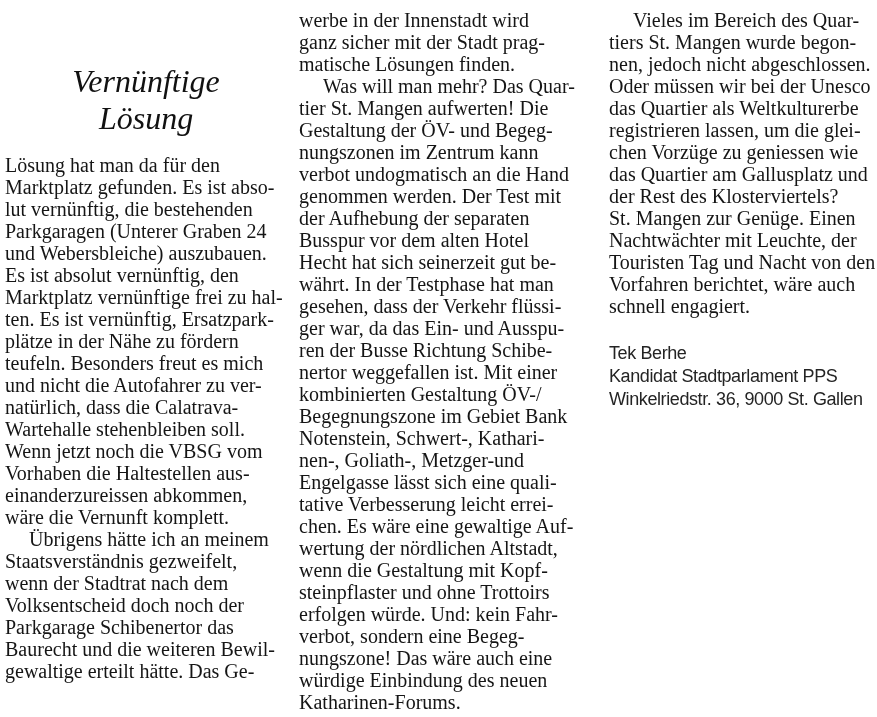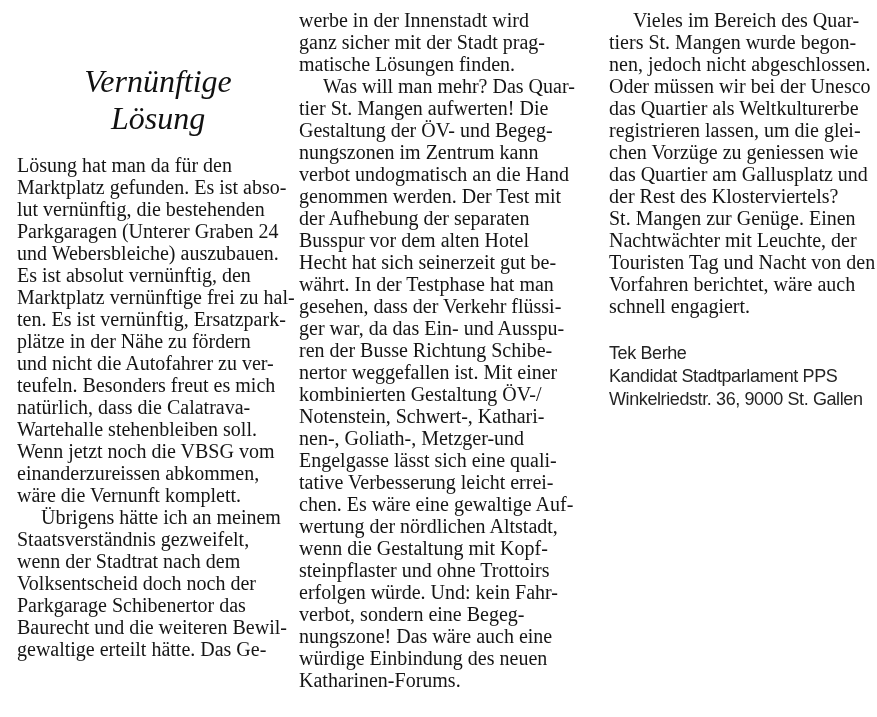--- a/index.html
+++ b/index.html
@@ -6,21 +6,21 @@
   .page {
     position: relative;
     width: 877px;
     height: 717px;
     background: #ffffff;
     overflow: hidden;
     font-family: "Liberation Serif", serif;
     color: #151515;
   }
   .col { position: absolute; top: 0; }
-  .col-1 { left: 17px;   width: 282px; }
+  .col-1 { left: 5px;   width: 282px; }
   .col-2 { left: 299px; width: 282px; }
   .col-3 { left: 609px; width: 284px; }
 
   .article-title {
     margin-top: 63px;
     margin-bottom: 17px;
     text-align: center;
     font-style: italic;
     font-size: 32px;
     line-height: 37px;
@@ -62,25 +62,26 @@
     <div class="col-body">
         <div class="line">Lösung hat man da für den</div>
         <div class="line">Marktplatz gefunden. Es ist abso-</div>
         <div class="line">lut vernünftig, die bestehenden</div>
         <div class="line">Parkgaragen (Unterer Graben 24</div>
         <div class="line">und Webersbleiche) auszubauen.</div>
         <div class="line">Es ist absolut vernünftig, den</div>
         <div class="line">Marktplatz vernünftige frei zu hal-</div>
         <div class="line">ten. Es ist vernünftig, Ersatzpark-</div>
         <div class="line">plätze in der Nähe zu fördern</div>
+        <div class="line">teufeln. Besonders freut es mich</div>
         <div class="line">und nicht die Autofahrer zu ver-</div>
-        <div class="line">teufeln. Besonders freut es mich</div>
         <div class="line">natürlich, dass die Calatrava-</div>
         <div class="line">Wartehalle stehenbleiben soll.</div>
         <div class="line">Wenn jetzt noch die VBSG vom</div>
+        <div class="line">Vorhaben die Haltestellen aus-</div>
         <div class="line">einanderzureissen abkommen,</div>
         <div class="line">wäre die Vernunft komplett.</div>
         <div class="line indent">Übrigens hätte ich an meinem</div>
         <div class="line">Staatsverständnis gezweifelt,</div>
         <div class="line">wenn der Stadtrat nach dem</div>
         <div class="line">Volksentscheid doch noch der</div>
         <div class="line">Parkgarage Schibenertor das</div>
         <div class="line">Baurecht und die weiteren Bewil-</div>
         <div class="line">gewaltige erteilt hätte. Das Ge-</div>
       </div>
@@ -99,20 +100,21 @@
         <div class="line">genommen werden. Der Test mit</div>
         <div class="line">der Aufhebung der separaten</div>
         <div class="line">Busspur vor dem alten Hotel</div>
         <div class="line">Hecht hat sich seinerzeit gut be-</div>
         <div class="line">währt. In der Testphase hat man</div>
         <div class="line">gesehen, dass der Verkehr flüssi-</div>
         <div class="line">ger war, da das Ein- und Ausspu-</div>
         <div class="line">ren der Busse Richtung Schibe-</div>
         <div class="line">nertor weggefallen ist. Mit einer</div>
         <div class="line">kombinierten Gestaltung ÖV-/</div>
+        <div class="line">Begegnungszone im Gebiet Bank</div>
         <div class="line">Notenstein, Schwert-, Kathari-</div>
         <div class="line">nen-, Goliath-, Metzger-und</div>
         <div class="line">Engelgasse lässt sich eine quali-</div>
         <div class="line">tative Verbesserung leicht errei-</div>
         <div class="line">chen. Es wäre eine gewaltige Auf-</div>
         <div class="line">wertung der nördlichen Altstadt,</div>
         <div class="line">wenn die Gestaltung mit Kopf-</div>
         <div class="line">steinpflaster und ohne Trottoirs</div>
         <div class="line">erfolgen würde. Und: kein Fahr-</div>
         <div class="line">verbot, sondern eine Begeg-</div>

